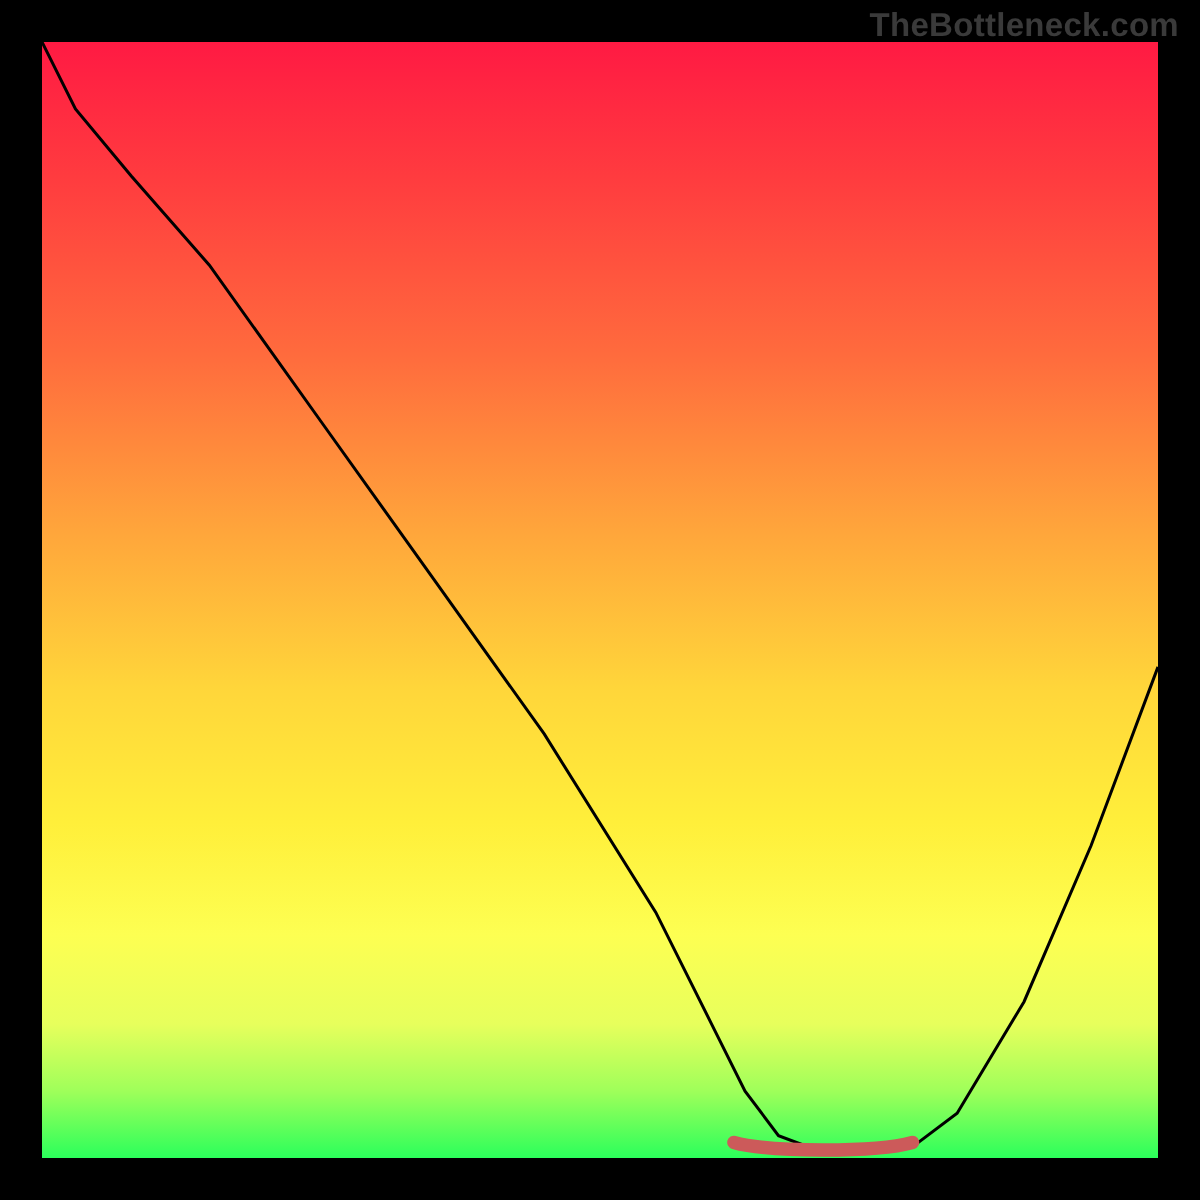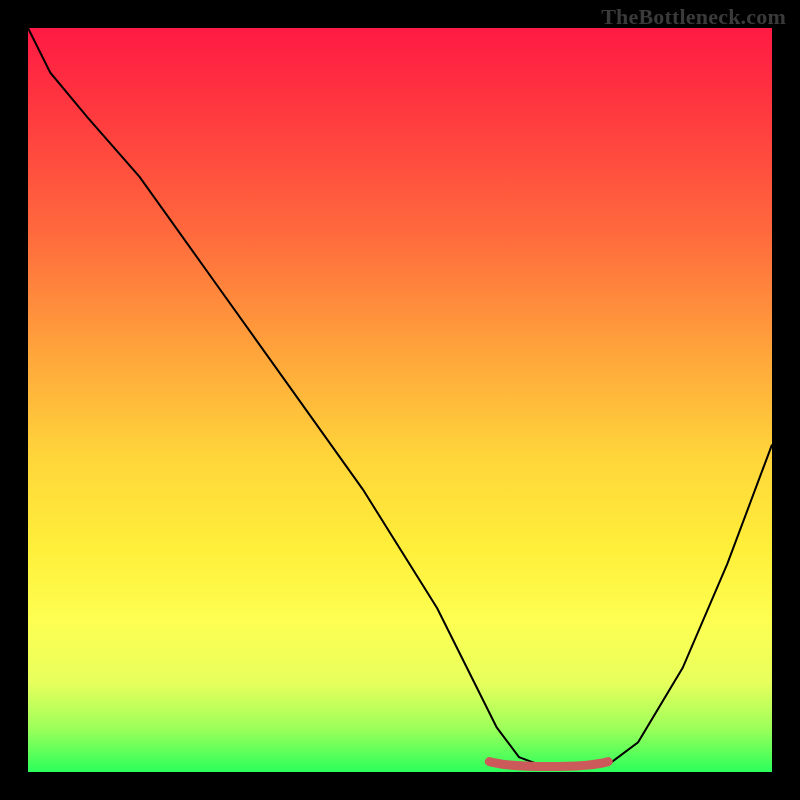--- a/index.html
+++ b/index.html
@@ -19,21 +19,20 @@
   }
   .watermark {
     position: absolute;
     top: 4px;
     right: 14px;
     color: #3a3a3a;
     font-size: 22px;
     font-weight: 600;
     letter-spacing: 0.2px;
     z-index: 5;
-    font-family: Liberation Serif, serif;
   }
   .plot {
     position: absolute;
     left: 28px;
     top: 28px;
     width: 744px;
     height: 744px;
     
     background: linear-gradient(
       to bottom,

